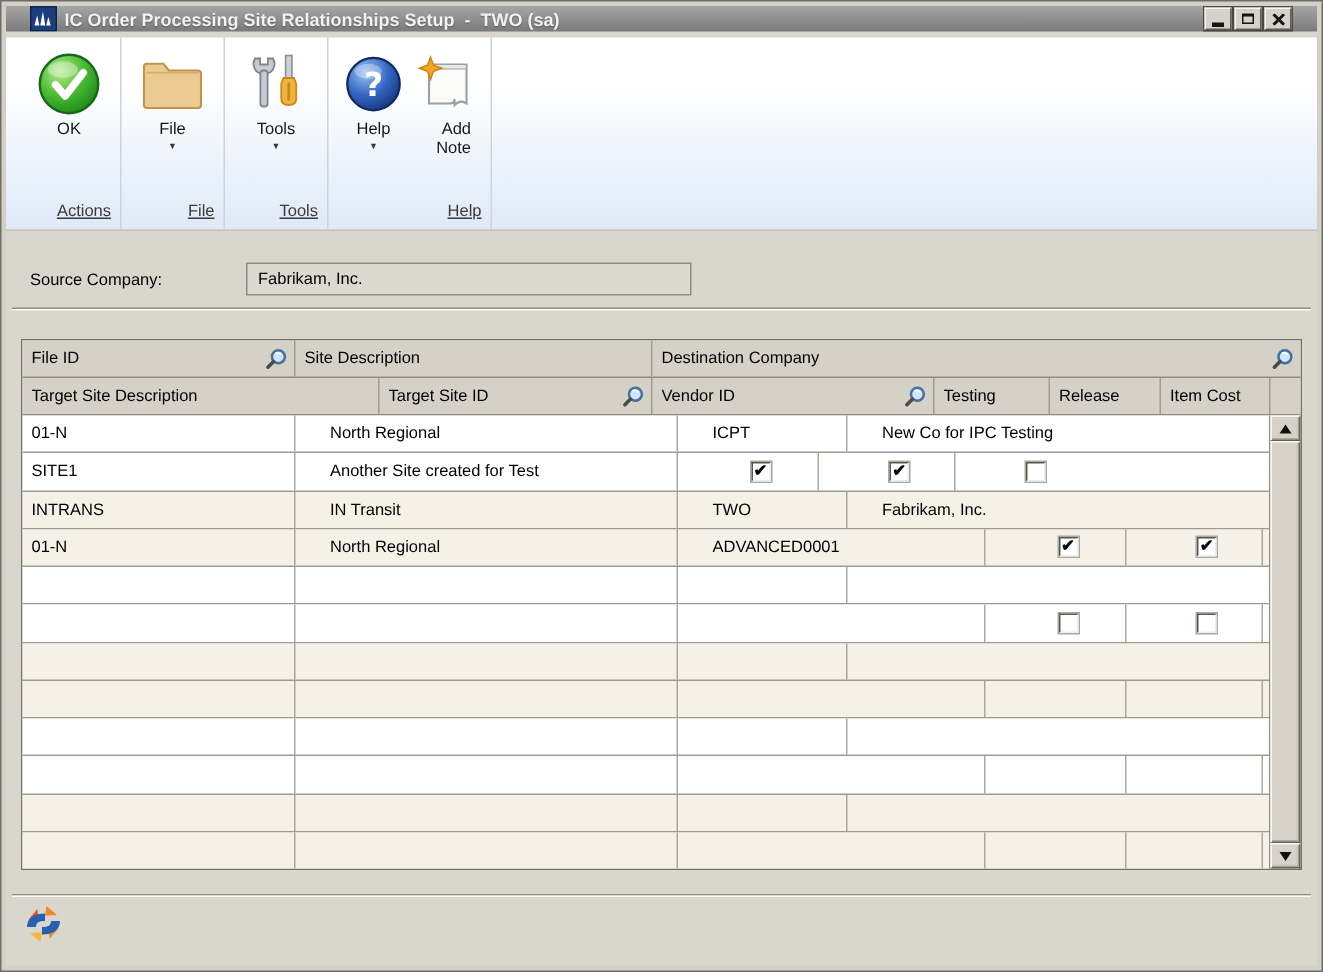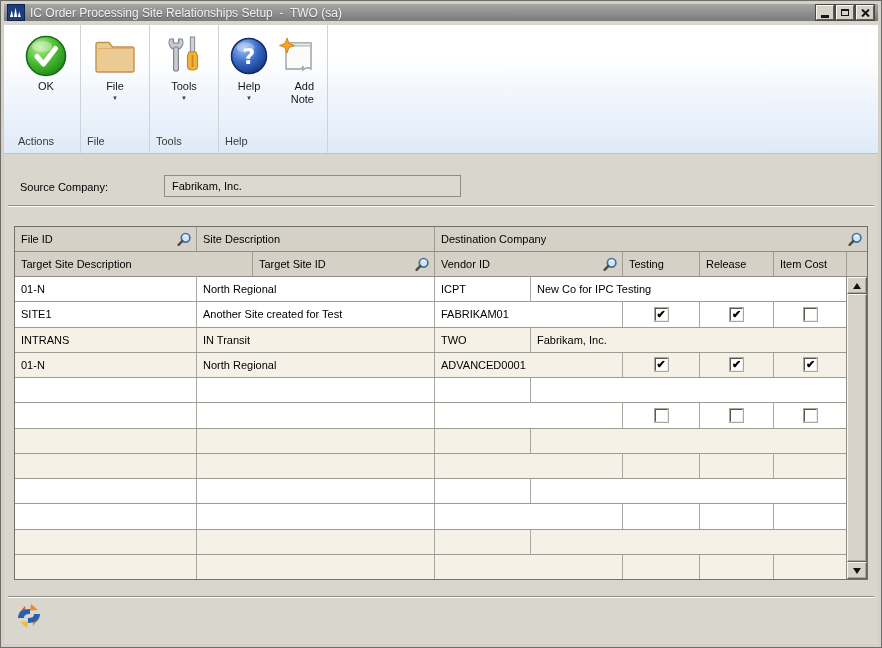--- a/index.html
+++ b/index.html
@@ -2,21 +2,21 @@
 <html><head>
 <meta charset="utf-8">
 <style>
   html,body{margin:0;padding:0;background:#bfbcb4;font-family:"Liberation Sans",sans-serif;}
   .window{position:relative;width:882px;height:648px;background:#d9d6ce;
     box-shadow:inset 0 0 0 1px #6e6e69, inset 0 0 0 4px #d4d0c8;overflow:hidden;}
 
   
   .titlebar{position:absolute;left:4px;top:4px;right:4px;height:17px;
     background:linear-gradient(#a6a6a6,#7a7a7a);display:flex;align-items:center;
-    padding:0 3px;color:#f2f2f0;font-weight:normal;font-size:12px;}
+    padding:0 16px;color:#f2f2f0;font-weight:bold;font-size:12px;}
   .app-icon{width:18px;height:17px;margin-right:5px;flex:none;display:flex;}
   .title{white-space:pre;flex:1;overflow:hidden;text-shadow:0 1px 1px rgba(0,0,0,.35);}
   .winbtns{display:flex;gap:2px;margin-right:1px;}
   .wbtn{width:18px;height:15px;background:#d6d2ca;border:1px solid;
     border-color:#f7f7f4 #5e5e57 #5e5e57 #f7f7f4;box-shadow:0 0 0 1px #494945;
     display:flex;align-items:center;justify-content:center;box-sizing:border-box;}
   .glyph-min{width:8px;height:3px;background:#15151a;margin-top:7px;}
   .glyph-max{width:8px;height:7px;border:1px solid #15151a;border-top-width:2px;box-sizing:border-box;}
 
   
@@ -24,21 +24,21 @@
     background:linear-gradient(#ffffff 25%,#f1f6fc 55%,#dfeaf7 100%);
     border-bottom:1px solid #c2c2bd;display:flex;align-items:stretch;padding-left:8px;}
   .rgroup{display:flex;flex-direction:column;border-right:1px solid #ccd3d9;padding:2px 6px 0;}
   .rbuttons{flex:1;display:flex;justify-content:center;}
   .rbtn{width:56px;display:flex;flex-direction:column;align-items:center;padding-top:5px;}
   .rbtn.narrow{width:48px;}
   .ricon{height:48px;display:flex;align-items:center;justify-content:center;}
   .rlabel{font-size:11px;color:#161616;text-align:right;line-height:13px;}
   .rlabel.wrap{width:34px;}
   .rarrow{font-size:6px;color:#3a3a3a;margin-top:2px;line-height:6px;}
-  .rgrouplabel{height:20px;text-align:left;font-size:11px;color:#3a3a3a;line-height:17px;}
+  .rgrouplabel{height:20px;text-align:right;font-size:11px;color:#3a3a3a;line-height:17px;text-decoration:underline;}
 
   
   .srclabel{position:absolute;left:20px;top:181px;font-size:11px;color:#000;}
   .srcfield{position:absolute;left:164px;top:175px;width:297px;height:22px;box-sizing:border-box;
     background:#dcd9d0;border:1px solid #8d8d80;display:flex;align-items:center;
     padding:0 7px;font-size:11px;color:#000;}
   .hr{position:absolute;left:8px;right:8px;height:0;border-top:1px solid #8f8f88;border-bottom:1px solid #fbfbf8;}
   .hr1{top:205px;}
   .hr2{top:596px;}
 
@@ -54,21 +54,21 @@
   .w2{width:238px;flex:none;}
   .w3a{width:96px;flex:none;}
   .w3{width:188px;flex:none;}
   .w4{width:77px;flex:none;}
   .w5{width:74px;flex:none;}
   .w6{width:73px;flex:none;}
   .wfill{flex:1;}
   .lookup{margin-left:auto;flex:none;display:flex;}
   .gbody{flex:1;display:flex;min-height:0;}
   .gcontent{width:832px;flex:none;display:flex;flex-direction:column;border-right:1px solid #8d8d85;box-sizing:border-box;}
-  .r{flex:1;display:flex;background:#fff;border-bottom:1px solid #9c9c94;min-height:0;}
+  .r{flex:1;display:flex;background:#fff;border-bottom:1px solid #9c9c94;min-height:0;gap:17px;}
   .r:last-child{border-bottom:none;}
   .r.cream{background:#f5f1e6;}
   .c{box-sizing:border-box;border-right:1px solid #a8a8a0;padding:0 6px;display:flex;
     align-items:center;white-space:nowrap;overflow:hidden;color:#000;}
   .ccb{justify-content:center;padding:0;}
   .cb{width:13px;height:13px;box-sizing:border-box;background:#fff;border:1px solid;
     border-color:#58584f #ececec #ececec #58584f;box-shadow:0 0 0 1px #a9a9a1;
     display:flex;align-items:center;justify-content:center;
     font-size:11px;font-weight:bold;color:#000;line-height:11px;}
 
@@ -286,21 +286,20 @@
 
         <div class="r">
           <div class="c w1">01-N</div>
           <div class="c w2">North Regional</div>
           <div class="c w3a">ICPT</div>
           <div class="c wfill nr">New Co for IPC Testing</div>
         </div>
         <div class="r">
           <div class="c w1">SITE1</div>
           <div class="c w2">Another Site created for Test</div>
-          <div class="c w3">FABRIKAM01</div>
           <div class="c w4 ccb">
               <span class="cb">✔</span>
             </div>
           <div class="c w5 ccb">
               <span class="cb">✔</span>
             </div>
           <div class="c w6 ccb nr">
               <span class="cb"></span>
             </div>
         </div>

